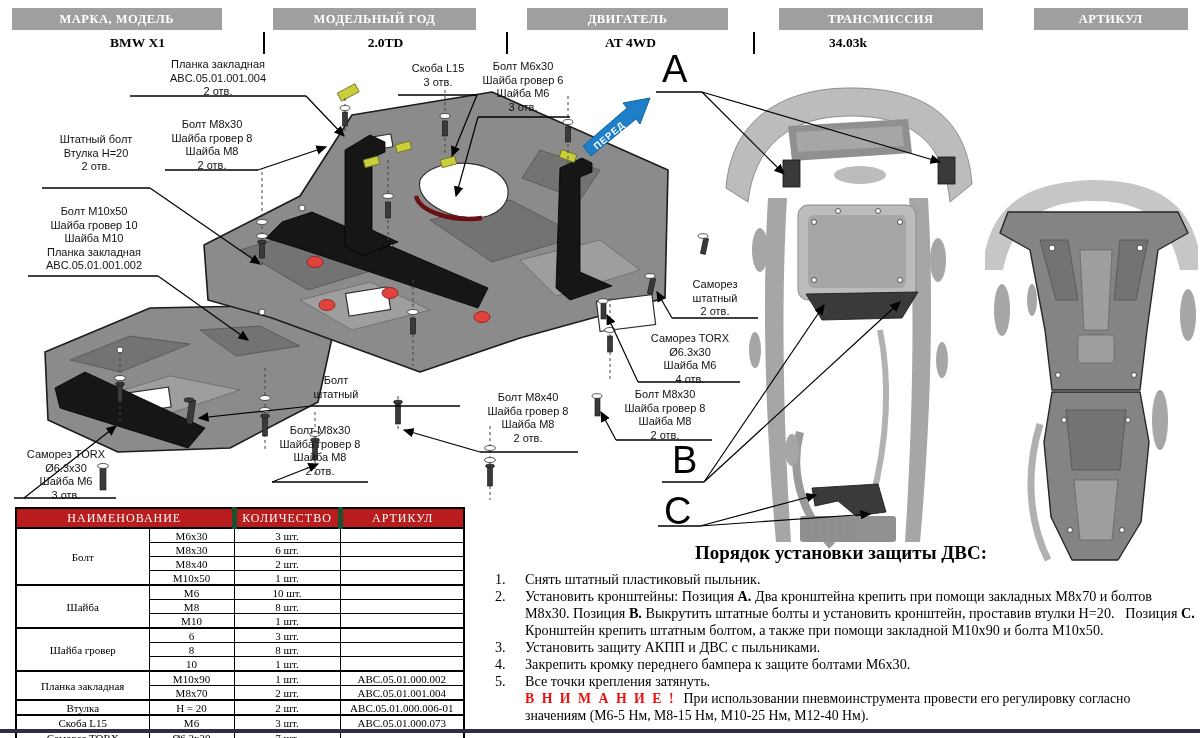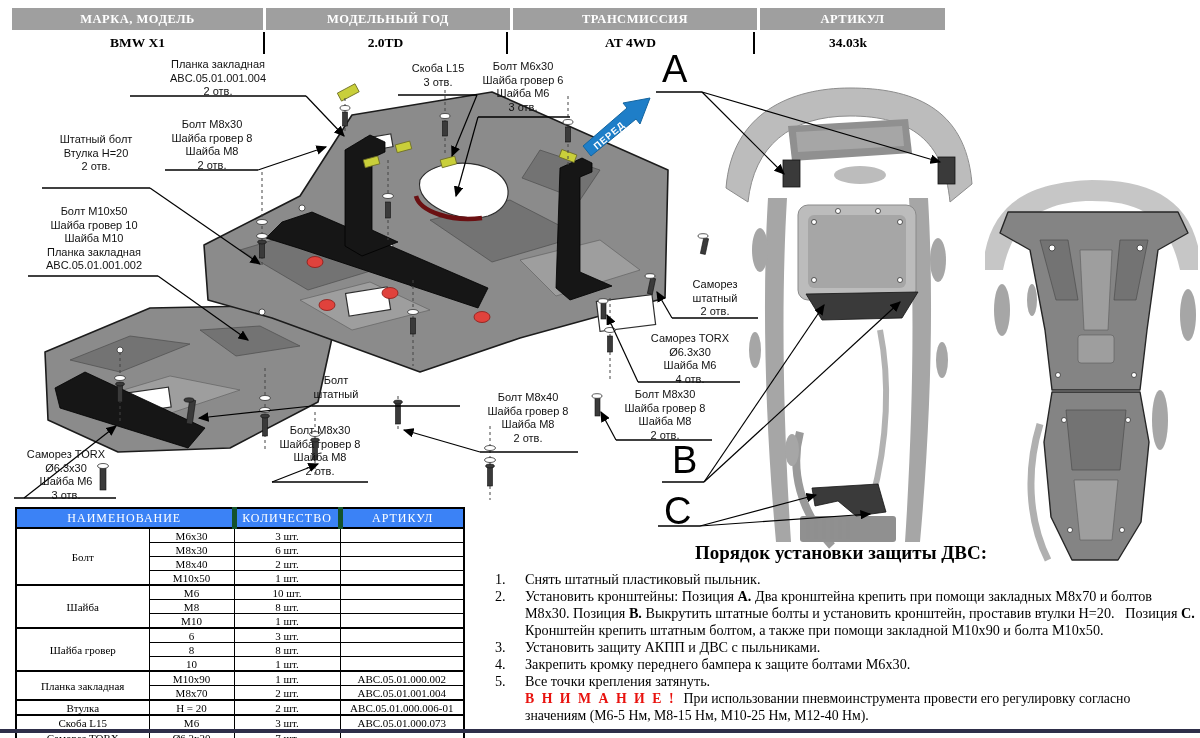--- a/index.html
+++ b/index.html
@@ -1,20 +1,20 @@
 <!DOCTYPE html>
 <html><head>
 <meta charset="utf-8">
 <style>
   html,body{margin:0;padding:0;background:#fff;}
   .page{position:relative;width:1200px;height:738px;background:#fff;overflow:hidden;
         font-family:"Liberation Serif",serif;}
   
   .hdr{position:absolute;left:12px;top:8px;width:1176px;}
-  .hrow{display:flex;}
+  .hrow{display:flex;gap:48px;}
   .hcell{background:#9f9f9f;color:#fff;font:bold 12.5px/22px "Liberation Serif",serif;
          text-align:center;height:22px;letter-spacing:.5px;}
   .hcell + .hcell{margin-left:3px;}
   .vrow{display:flex;height:26px;align-items:center;}
   .vcell{font:bold 13.5px "Liberation Serif",serif;color:#000;text-align:center;
          height:22px;line-height:22px;}
   .vcell + .vcell{border-left:2px solid #000;}
   
   svg.art{position:absolute;left:0;top:0;}
   .ul{stroke:#000;stroke-width:1.4;}
@@ -33,21 +33,21 @@
   .rp{fill:#848484;stroke:#262626;stroke-width:1.4;stroke-linejoin:round;}
   
   .callout{position:absolute;transform:translateX(-50%);text-align:center;white-space:nowrap;
            font:11px/13.5px "Liberation Sans",sans-serif;color:#111;}
   .pos-letter{position:absolute;font:38px/38px "Liberation Sans",sans-serif;color:#000;}
   
   .kit-title{position:absolute;left:15px;top:484px;width:448px;text-align:center;
              font:bold 17px "Liberation Serif",serif;color:#000;}
   .kit{position:absolute;left:15px;top:507px;}
   table.kit-table{border-collapse:collapse;table-layout:fixed;width:448px;border:2px solid #000;}
-  table.kit-table th{background:#3b82f6;color:#fff;font:12px/16px "Liberation Serif",serif;
+  table.kit-table th{background:#b91c1c;color:#fff;font:12px/16px "Liberation Serif",serif;
        font-weight:normal;letter-spacing:1px;padding:1px 0;}
   table.kit-table th + th{border-left:5px solid #14532d;}
   table.kit-table td{border:1px solid #000;font:11px/12px "Liberation Serif",serif;color:#000;
        text-align:center;padding:.5px 7px;height:12px;overflow:hidden;}
   table.kit-table tr.gstart td{border-top:2px solid #000;}
   
   .inst{position:absolute;left:487px;top:542px;width:708px;}
   .inst-title{text-align:center;font:bold 19px "Liberation Serif",serif;color:#000;}
   .inst-list{margin-top:7px;}
   .inst-item{display:flex;font:14.2px/17px "Liberation Serif",serif;color:#000;}
@@ -60,20 +60,21 @@
 </style>
 </head>
 <body>
 
 <div class="page">
 
   <div class="hdr">
     <div class="hrow">
         <div class="hcell" style="width: 251px;">МАРКА, МОДЕЛЬ</div>
         <div class="hcell" style="width: 244px;">МОДЕЛЬНЫЙ ГОД</div>
+        <div class="hcell" style="width: 240px;">ДВИГАТЕЛЬ</div>
         <div class="hcell" style="width: 244px;">ТРАНСМИССИЯ</div>
         <div class="hcell" style="width: 185px;">АРТИКУЛ</div>
       </div>
     <div class="vrow">
         <div class="vcell" style="width: 251px;">BMW X1</div>
         <div class="vcell" style="width: 241px;">2.0TD</div>
         <div class="vcell" style="width: 245px;">AT 4WD</div>
         <div class="vcell" style="width: 186px;">34.03k</div>
       </div>
   </div>

